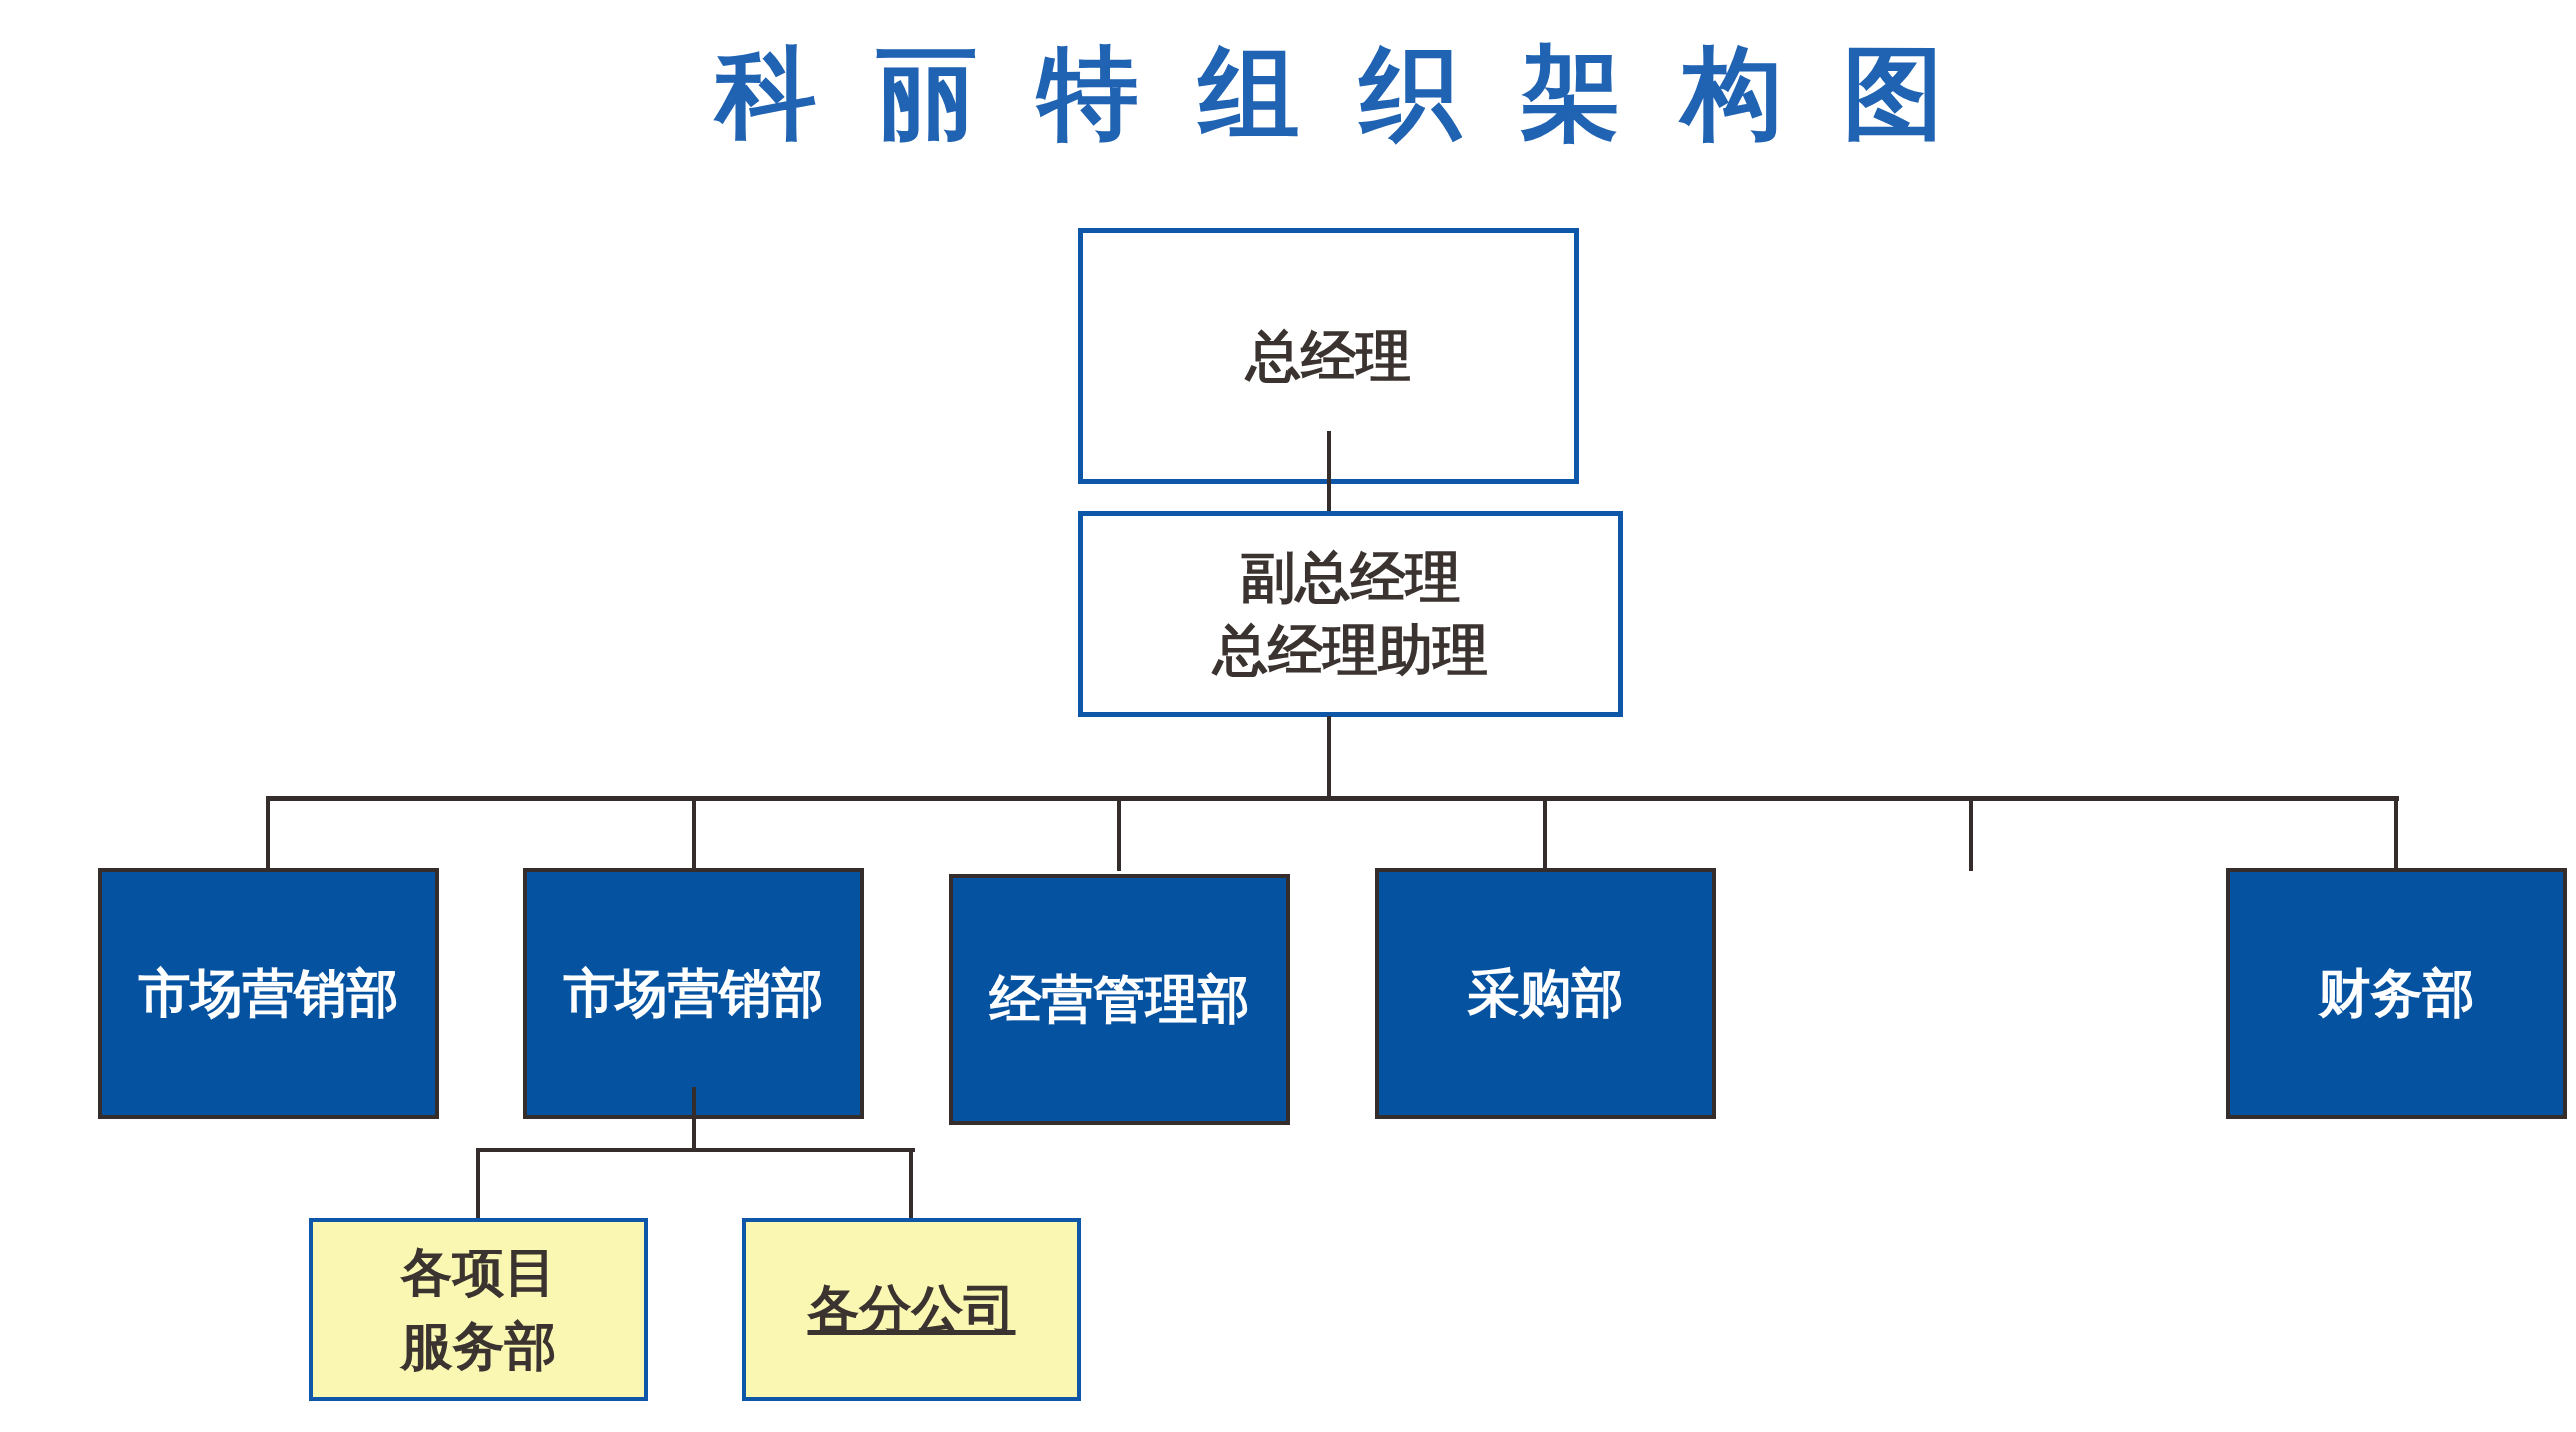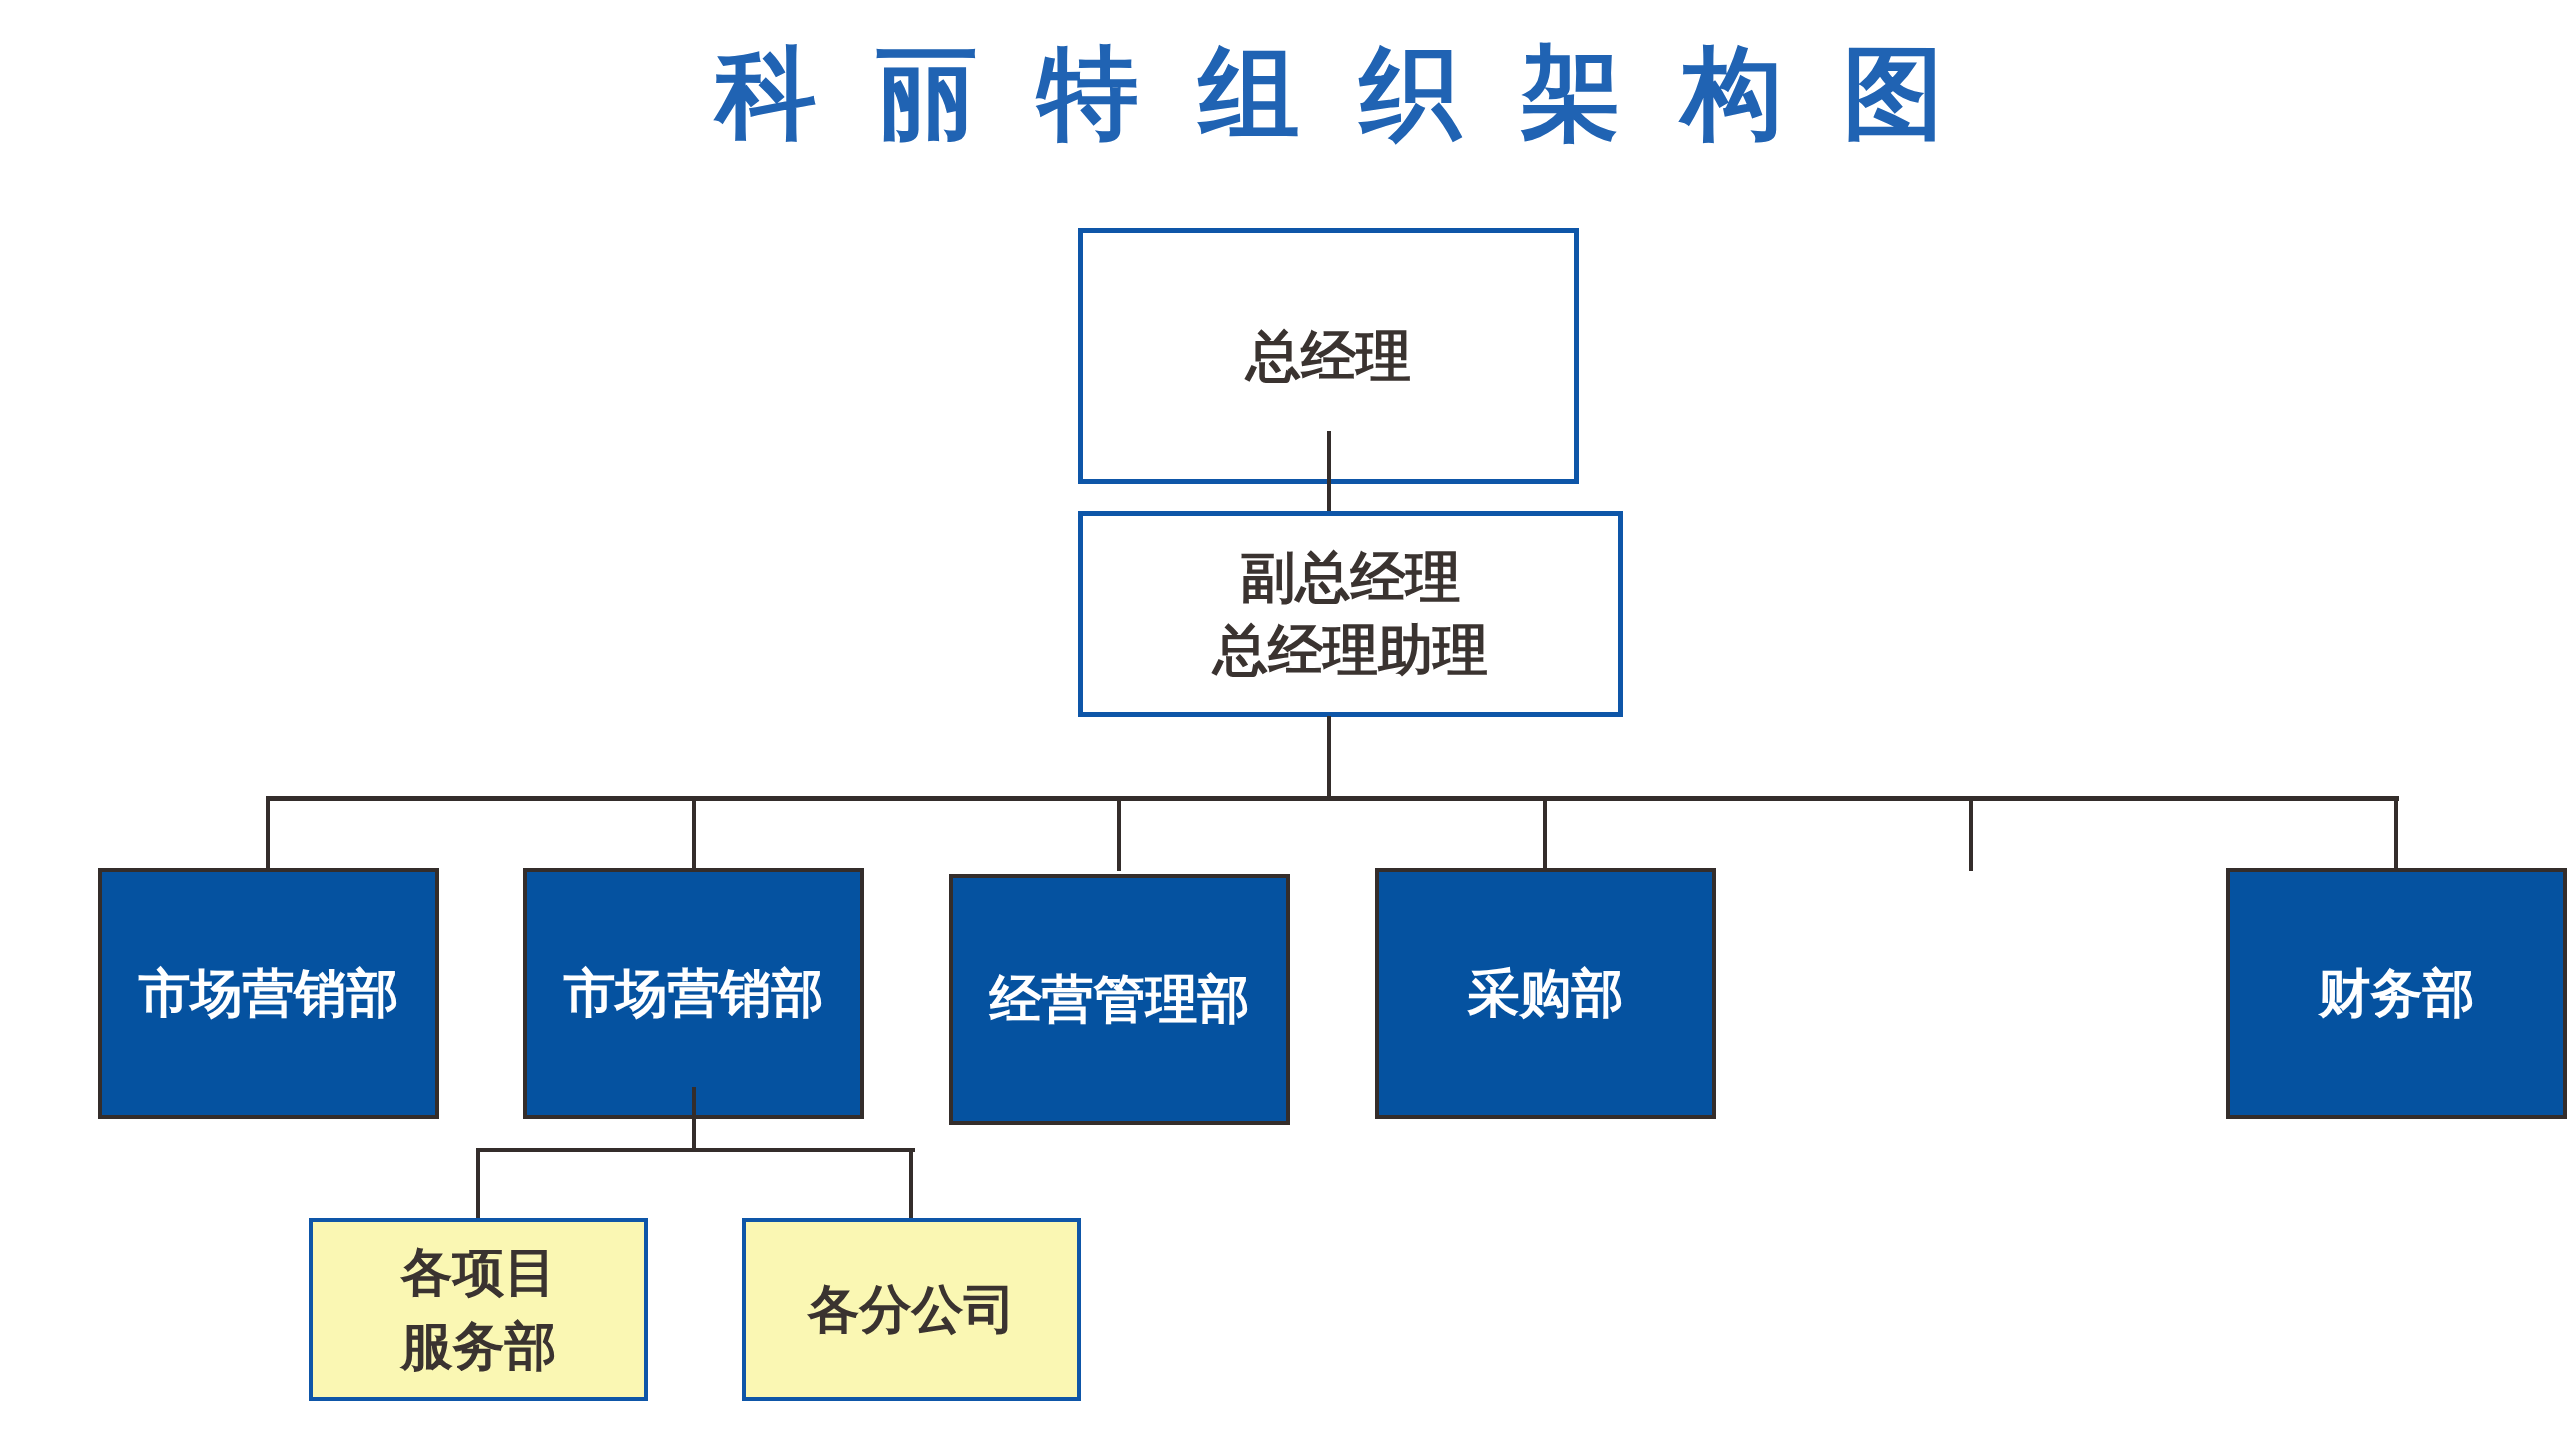--- a/index.html
+++ b/index.html
@@ -67,21 +67,21 @@
   .dept { top: 868px; width: 341px; height: 251px; }
   #dept-0 { left: 98px;  }
   #dept-1 { left: 523px; }
   #dept-2 { left: 949px; margin-top: 6px; }
   #dept-3 { left: 1375px; }
   #dept-4 { left: 1800px; }
   #dept-5 { left: 2226px; }
 
   .subnode { top: 1218px; width: 339px; height: 183px; }
   #sub-0 { left: 309px;  }
-  #sub-1 { left: 742px; }
+  #sub-1 { left: 742px; text-decoration: underline; }
 
   
   .line { position: absolute; background: #342d2b; }
 
   #conn-gm-dgm      { left: 1327px; top: 431px;  width: 4.1px;    height: 81px; }
   #conn-dgm-stem    { left: 1327px; top: 716px; width: 4.1px;    height: 81px; }
   #conn-main-h      { left: 266px;  top: 796px; width: 2133px; height: 4.6px;   }
   .conn-drop        { top: 800px; width: 4.1px; height: 71px; }
   #drop-0 { left: 266px;  }
   #drop-1 { left: 692px; }

